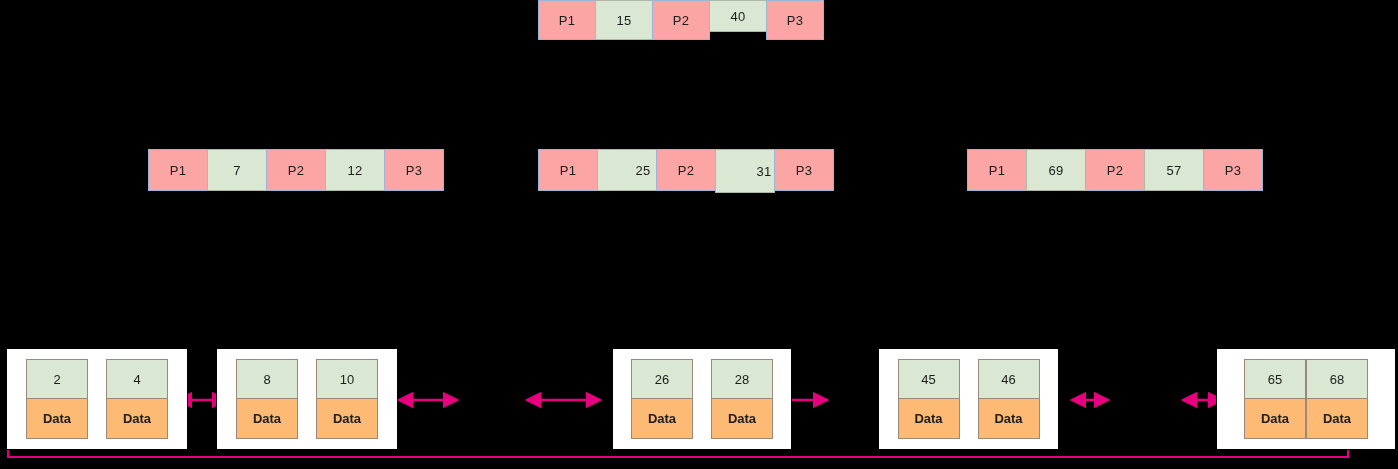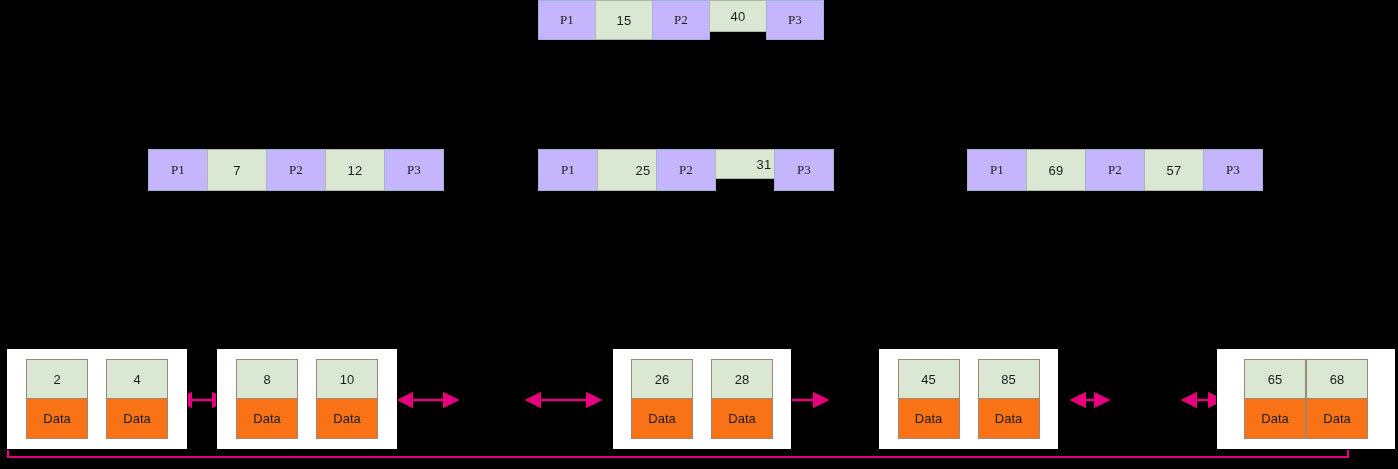--- a/index.html
+++ b/index.html
@@ -30,23 +30,22 @@
     align-items: center;
     justify-content: center;
     font-size: 13px;
     color: #1d1d1d;
     letter-spacing: .2px;
     border: 1px solid #b3b8c4;
     margin-left: -1px;
   }
   .cell:first-child { margin-left: 0; }
   .cell.ptr {
-    background: #c4b5fd;
+    background: #fca5a5;
     border-color: #9cb4d6;
-    font-family: Liberation Serif, serif;
   }
   .cell.key {
     background: #d9e7d3;
     border-color: #b0b9a9;
   }
 
   
   .leafgroup {
     position: absolute;
     background: #ffffff;
@@ -68,22 +67,23 @@
     align-items: center;
     justify-content: center;
     font-size: 13px;
     color: #1d1d1d;
     border: 1px solid #9a8878;
   }
   .leaf .lk {
     background: #d9e7d3;
   }
   .leaf .ld {
-    background: #f97316;
+    background: #fdba74;
     border-top: none;
+    font-weight: bold;
   }
 
   
   #links {
     position: absolute;
     left: 0; top: 0;
     width: 1398px;
     height: 469px;
     pointer-events: none;
   }
@@ -126,21 +126,21 @@
       <div class="cell ptr" style="width: 60px; height: 42px;">P1</div>
       <div class="cell key" style="width: 60px; height: 42px;">7</div>
       <div class="cell ptr" style="width: 60px; height: 42px;">P2</div>
       <div class="cell key" style="width: 60px; height: 42px;">12</div>
       <div class="cell ptr" style="width: 60px; height: 42px;">P3</div>
     </div>
   <div class="inode" id="internal-node-2" style="left: 538px; top: 149px;">
       <div class="cell ptr" style="width: 60px; height: 42px;">P1</div>
       <div class="cell key" style="width: 60px; height: 42px; padding-left: 32px;">25</div>
       <div class="cell ptr" style="width: 60px; height: 42px;">P2</div>
-      <div class="cell key" style="width: 60px; height: 30px; padding-left: 38px;">31</div>
+      <div class="cell key" style="width: 60px; height: 44px; padding-left: 38px;">31</div>
       <div class="cell ptr" style="width: 60px; height: 42px;">P3</div>
     </div>
   <div class="inode" id="internal-node-3" style="left: 967px; top: 149px;">
       <div class="cell ptr" style="width: 60px; height: 42px;">P1</div>
       <div class="cell key" style="width: 60px; height: 42px;">69</div>
       <div class="cell ptr" style="width: 60px; height: 42px;">P2</div>
       <div class="cell key" style="width: 60px; height: 42px;">57</div>
       <div class="cell ptr" style="width: 60px; height: 42px;">P3</div>
     </div>
 
@@ -180,21 +180,21 @@
         </div>
       </div>
     </div>
   <div class="leafgroup" id="leaf-group-4" style="left: 878px; top: 348px; width: 181px; height: 102px;">
       <div style="display: flex; gap: 18px; margin: 0px auto;">
         <div class="leaf">
           <div class="lk">45</div>
           <div class="ld">Data</div>
         </div>
         <div class="leaf">
-          <div class="lk">85</div>
+          <div class="lk">46</div>
           <div class="ld">Data</div>
         </div>
       </div>
     </div>
   <div class="leafgroup" id="leaf-group-5" style="left: 1216px; top: 348px; width: 180px; height: 102px;">
       <div style="display: flex; margin: 0px auto;">
         <div class="leaf">
           <div class="lk">65</div>
           <div class="ld">Data</div>
         </div>

